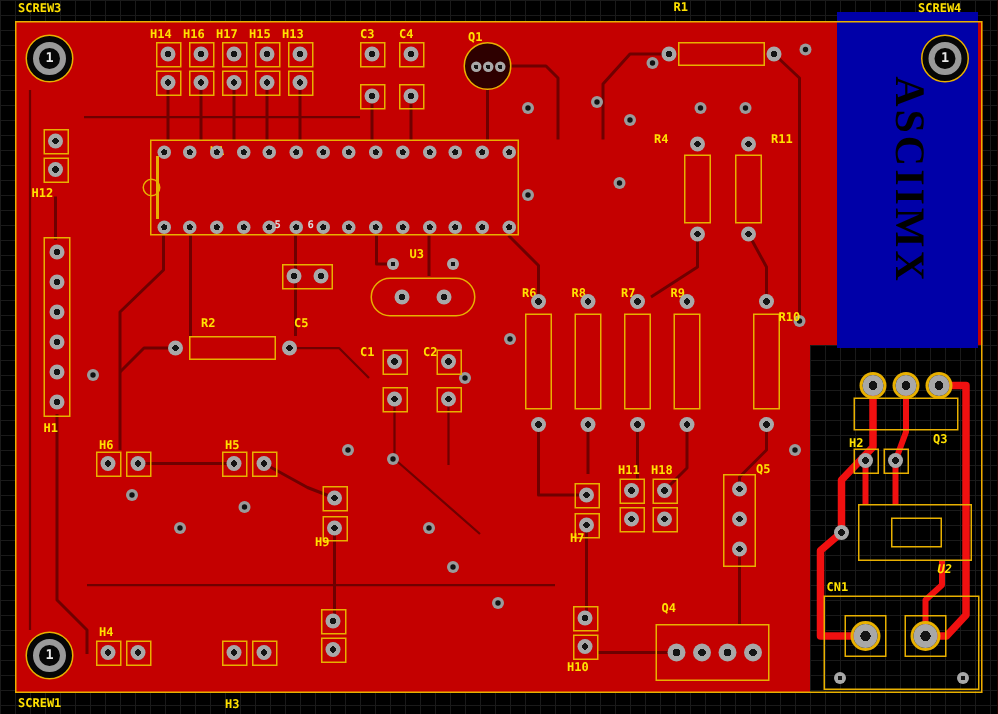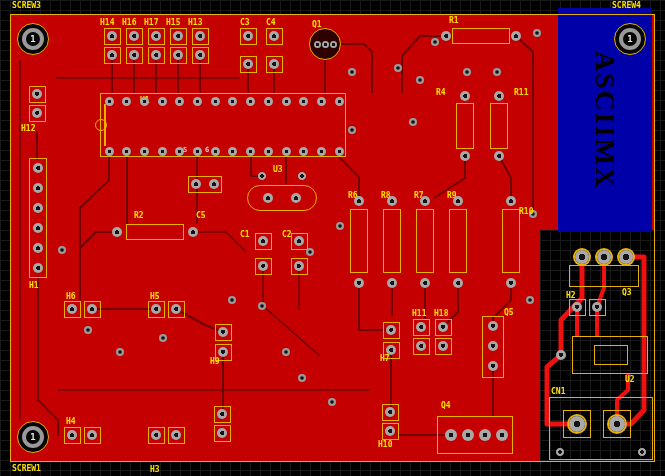--- a/index.html
+++ b/index.html
@@ -169,21 +169,21 @@
       <span class="lbl" style="left: 266px; top: 19px;">C4</span>
       <div class="box" style="left: 266px; top: 28px; width: 17px; height: 17px;"></div>
       <div class="box" style="left: 266px; top: 56px; width: 17px; height: 17px;"></div>
       <div class="pad" style="height: 10px; width: 10px; left: 269px; top: 31px;"></div>
       <div class="pad" style="height: 10px; width: 10px; left: 269px; top: 59px;"></div>
       <span class="lbl" style="left: 312px; top: 21px;">Q1</span>
       <div class="box circle" style="left: 309px; top: 28px; height: 32px; width: 32px; background: rgb(46, 0, 0);"></div>
       <div class="pad" style="height: 7px; width: 7px; left: 313.5px; top: 40.5px;"></div>
       <div class="pad" style="height: 7px; width: 7px; left: 321.5px; top: 40.5px;"></div>
       <div class="pad" style="height: 7px; width: 7px; left: 329.5px; top: 40.5px;"></div>
-      <span class="lbl" style="left: 449px; top: 17px;">R1</span>
+      <span class="lbl" style="left: 449px; top: 1px;">R1</span>
       <div class="box" style="left: 452px; top: 28px; width: 58px; height: 16px;"></div>
       <div class="pad" style="height: 10px; width: 10px; left: 441px; top: 31px;"></div>
       <div class="pad" style="height: 10px; width: 10px; left: 511px; top: 31px;"></div>
       <span class="lbl" style="left: 436px; top: 89px;">R4</span>
       <div class="box" style="left: 456px; top: 103px; width: 18px; height: 46px;"></div>
       <div class="pad" style="height: 10px; width: 10px; left: 460px; top: 91px;"></div>
       <div class="pad" style="height: 10px; width: 10px; left: 460px; top: 151px;"></div>
       <span class="lbl" style="left: 514px; top: 89px;">R11</span>
       <div class="box" style="left: 490px; top: 103px; width: 18px; height: 46px;"></div>
       <div class="pad" style="height: 10px; width: 10px; left: 494px; top: 91px;"></div>
@@ -343,21 +343,21 @@
       <span class="lbl" style="left: 622px; top: 289px;">Q3</span>
       <div class="box" style="left: 569px; top: 265px; width: 70px; height: 22px;"></div>
       <div class="pad ring" style="height: 14px; width: 14px; left: 575px; top: 250px;"></div>
       <div class="pad ring" style="height: 14px; width: 14px; left: 597px; top: 250px;"></div>
       <div class="pad ring" style="height: 14px; width: 14px; left: 619px; top: 250px;"></div>
       <span class="lbl" style="left: 566px; top: 292px;">H2</span>
       <div class="box" style="left: 569px; top: 299px; width: 17px; height: 17px;"></div>
       <div class="box" style="left: 589px; top: 299px; width: 17px; height: 17px;"></div>
       <div class="pad" style="height: 10px; width: 10px; left: 572px; top: 302px;"></div>
       <div class="pad" style="height: 10px; width: 10px; left: 592px; top: 302px;"></div>
-      <span class="lbl" style="left: 625px; top: 376px;">U2</span>
+      <span class="lbl" style="left: 625px; top: 376px; font-style: italic;">U2</span>
       <div class="box" style="left: 572px; top: 336px; width: 76px; height: 38px;"></div>
       <div class="box" style="left: 594px; top: 345px; width: 34px; height: 20px;"></div>
       <div class="pad" style="height: 10px; width: 10px; left: 556px; top: 350px;"></div>
       <span class="lbl" style="left: 551px; top: 388px;">CN1</span>
       <div class="box" style="left: 549px; top: 397px; width: 104px; height: 63px;"></div>
       <div class="box" style="left: 563px; top: 410px; width: 28px; height: 28px;"></div>
       <div class="box" style="left: 603px; top: 410px; width: 28px; height: 28px;"></div>
       <div class="pad ring" style="height: 16px; width: 16px; left: 569px; top: 416px;"></div>
       <div class="pad ring" style="height: 16px; width: 16px; left: 609px; top: 416px;"></div>
       <div class="pad" style="height: 8px; width: 8px; left: 556px; top: 448px;"></div>

